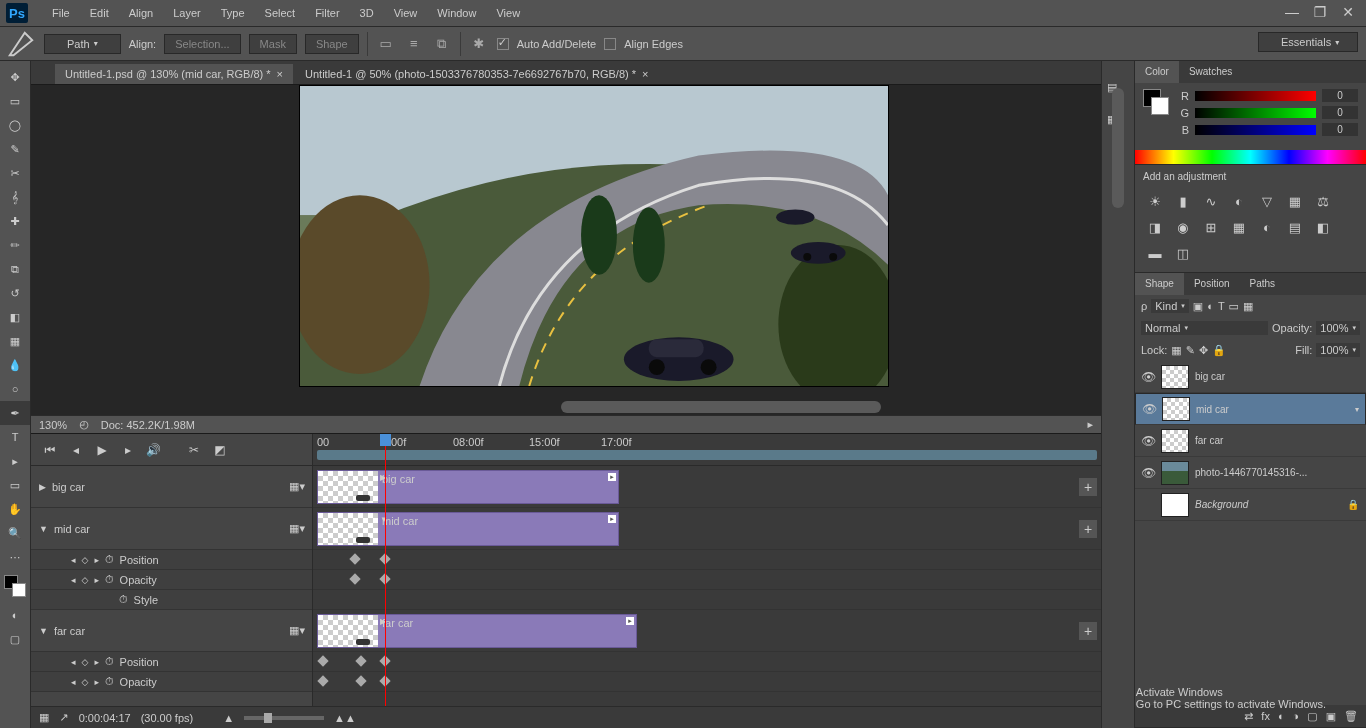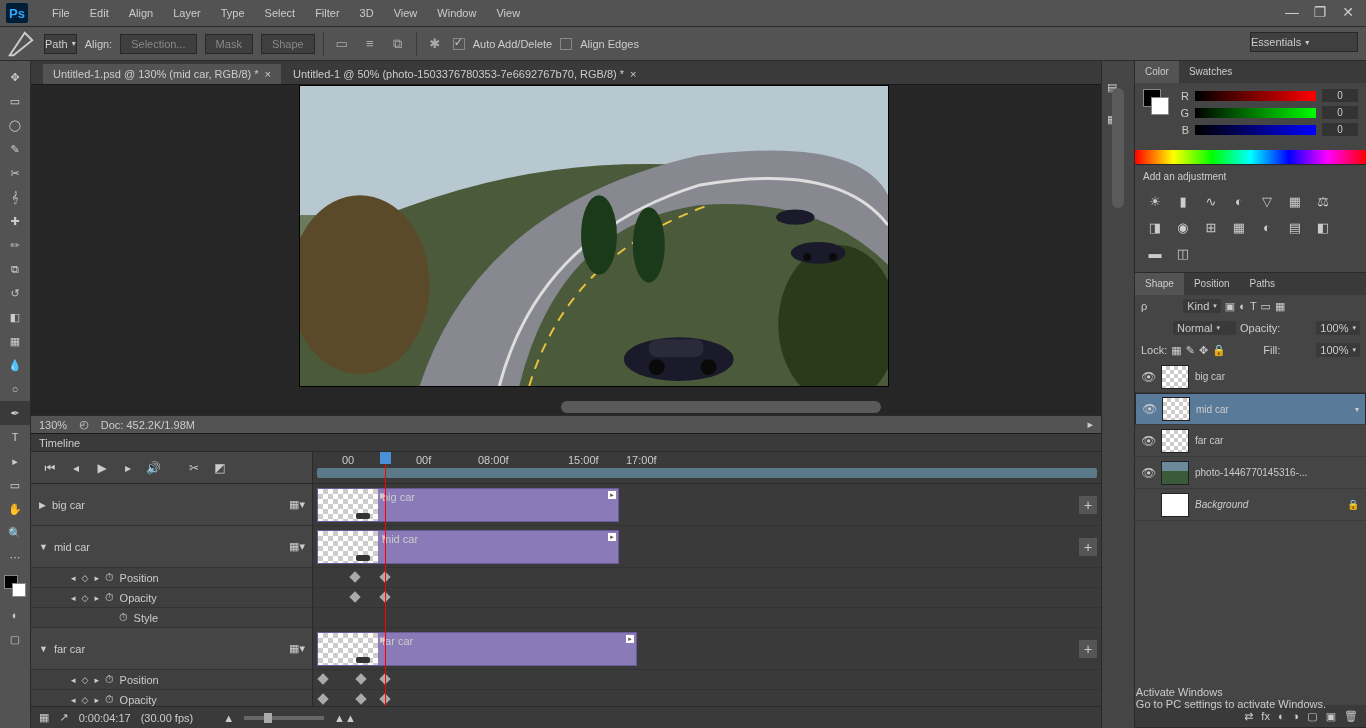--- a/index.html
+++ b/index.html
@@ -8,42 +8,42 @@
 
 .menubar { height:27px; background:#535353; display:flex; align-items:center; padding:0 6px; border-bottom:1px solid #2a2a2a; }
 .ps-logo { width:22px; height:20px; background:#001e36; color:#31a8ff; font-weight:bold; font-size:13px; display:flex; align-items:center; justify-content:center; border-radius:2px; margin-right:14px; }
 .menubar .mi { padding:0 10px; line-height:27px; cursor:default; }
 .winbtns { position:absolute; right:4px; top:2px; display:flex; gap:0; }
 .winbtns div { width:28px; height:20px; display:flex; align-items:center; justify-content:center; font-size:14px; }
 
 
 .optbar { height:34px; background:#535353; display:flex; align-items:center; padding:0 6px; gap:8px; border-bottom:1px solid #2a2a2a; }
 .tool-ind { width:30px; height:24px; display:flex; align-items:center; justify-content:center; }
-.sel { background:#3f3f3f; border:1px solid #282828; padding:2px 0; height:20px; display:flex; align-items:center; gap:4px; }
+.sel { background:#3f3f3f; border:1px solid #282828; padding:2px 22px; height:20px; display:flex; align-items:center; gap:4px; }
 .sel::after { content:"▾"; font-size:8px; }
 .obtn { background:#3f3f3f; border:1px solid #282828; padding:2px 10px; height:20px; display:flex; align-items:center; color:#888; }
 .chk { width:12px; height:12px; border:1px solid #888; display:inline-block; position:relative; }
 .chk.on::after { content:"✓"; position:absolute; top:-3px; left:0; font-size:11px; }
 .vsep { width:1px; height:24px; background:#3a3a3a; }
 .icn { width:20px; height:20px; display:flex; align-items:center; justify-content:center; font-size:13px; color:#aaa; }
 .workspace-sel { position:absolute; right:8px; top:32px; }
 
 
 .main { display:flex; height:calc(100% - 61px); }
 .toolbox { width:31px; background:#535353; border-right:1px solid #2a2a2a; display:flex; flex-direction:column; padding-top:4px; }
 .toolbox .t { height:24px; display:flex; align-items:center; justify-content:center; position:relative; }
 .toolbox .t.active { background:#3a3a3a; }
 .fgbg { position:relative; height:30px; margin-top:4px; }
 .fgbg .fg { position:absolute; left:4px; top:2px; width:14px; height:14px; background:#000; border:1px solid #888; }
 .fgbg .bg { position:absolute; left:12px; top:10px; width:14px; height:14px; background:#fff; border:1px solid #888; }
 
 .center { flex:1; display:flex; flex-direction:column; background:#2a2a2a; }
 
 
-.doctabs { height:24px; background:#3a3a3a; display:flex; align-items:flex-end; padding-left:12px; border-bottom:1px solid #1a1a1a; }
+.doctabs { height:24px; background:#3a3a3a; display:flex; align-items:flex-end; padding-left:24px; border-bottom:1px solid #1a1a1a; }
 .doctab { padding:4px 10px; background:#535353; margin-right:2px; display:flex; align-items:center; gap:6px; font-size:10px; }
 .doctab.inactive { background:#3a3a3a; color:#999; }
 .doctab .x { font-size:11px; }
 
 
 .canvas-wrap { flex:1; background:#262626; position:relative; overflow:hidden; }
 .canvas { position:absolute; left:268px; top:0; width:590px; height:302px; background:#888; border:1px solid #000; }
 .canvas svg { width:100%; height:100%; }
 .hscroll { position:absolute; bottom:2px; left:530px; width:320px; height:12px; background:#5a5a5a; border-radius:6px; }
 .vscroll { position:absolute; right:242px; top:88px; width:12px; height:120px; background:#5a5a5a; border-radius:6px; }
@@ -52,21 +52,21 @@
 .statusbar { height:18px; background:#535353; display:flex; align-items:center; padding:0 8px; gap:12px; font-size:10px; border-top:1px solid #2a2a2a; }
 
 
 .timeline { height:295px; background:#454545; border-top:1px solid #1a1a1a; display:flex; flex-direction:column; }
 .tl-head { height:18px; background:#3a3a3a; display:flex; align-items:center; padding:0 8px; font-size:10px; border-bottom:1px solid #2a2a2a; }
 .tl-ctrl { height:32px; display:flex; align-items:center; padding:0 8px; gap:4px; border-bottom:1px solid #2a2a2a; }
 .tl-ctrl .cb { width:22px; height:22px; display:flex; align-items:center; justify-content:center; font-size:12px; }
 .tl-left { width:282px; background:#454545; border-right:1px solid #2a2a2a; overflow-y:auto; }
 .tl-right { flex:1; background:#3a3a3a; position:relative; overflow:hidden; }
 .tl-ruler { height:32px; background:#3a3a3a; border-bottom:1px solid #2a2a2a; position:relative; font-size:9px; padding-left:4px; }
-.tl-ruler span { position:absolute; top:2px;margin-left:25px; }
+.tl-ruler span { position:absolute; top:2px; }
 .playhead { position:absolute; top:0; bottom:0; width:1px; background:#f00; left:72px; z-index:5; }
 .playhead::before { content:""; position:absolute; top:0; left:-5px; width:11px; height:12px; background:#4a90d9; }
 .workarea-bar { position:absolute; top:16px; left:4px; right:4px; height:10px; background:#5a7a8a; border-radius:2px;}
 .track-left { width:282px; background:#454545; display:flex; align-items:center; padding:0 8px; gap:6px; }
 .track-left .disc { font-size:9px; }
 .clip { position:absolute; top:4px; height:34px; background:#8a7ab8; border:1px solid #6a5a98; display:flex; align-items:flex-start; font-size:10px; }
 .clip .thumb { width:60px; height:100%; background:repeating-conic-gradient(#ccc 0 25%,#fff 0 50%) 0 0/10px 10px; position:relative;}
 .clip .thumb::after{content:"";position:absolute;bottom:2px;left:38px;width:14px;height:6px;background:#333;border-radius:2px;}
 .clip .cname { padding:2px 4px; }
 .clip .tri { position:absolute; left:62px; top:2px; font-size:8px; }
@@ -109,21 +109,21 @@
 .layer-row { height:32px; display:flex; align-items:center; padding:0 6px; gap:6px; border-bottom:1px solid #3a3a3a; }
 .layer-row.sel { background:#5a7a9a; }
 .layer-row .eye { width:14px; font-size:12px; }
 .layer-row .th { width:28px; height:24px; background:repeating-conic-gradient(#ccc 0 25%,#fff 0 50%) 0 0/8px 8px; border:1px solid #222; position:relative;}
 .layer-row .th.img::after{content:"";position:absolute;inset:0;background:linear-gradient(#6a8a9a 40%,#3a5a3a 40%);}
 .layer-row .th.bg{background:#fff;}
 .layer-row .nm { flex:1; font-size:10px; }
 .layer-row .lk { font-size:10px; }
 
 .lopts { display:flex; align-items:center; gap:4px; padding:4px 6px; font-size:10px; flex-wrap:wrap; }
-.lopts .s { background:#3a3a3a; padding:1px 4px; display:flex; align-items:center; gap:2px;margin-left:32px; }
+.lopts .s { background:#3a3a3a; padding:1px 4px; display:flex; align-items:center; gap:2px; }
 .lopts .s::after{content:"▾";font-size:7px;margin-left:2px;}
 
 .pfoot { height:22px; background:#3a3a3a; display:flex; align-items:center; justify-content:flex-end; gap:8px; padding:0 8px; font-size:11px; }
 
 .watermark { position:absolute; right:40px; bottom:18px; color:#888; font-size:16px; pointer-events:none; }
 .watermark .sub { font-size:11px; }
 </style>
 </head>
 <body>
 
@@ -161,21 +161,21 @@
   <div class="vsep"></div>
   <div class="icn">▭</div>
   <div class="icn">≡</div>
   <div class="icn">⧉</div>
   <div class="vsep"></div>
   <div class="icn">✱</div>
   <span class="chk on"></span>
   <span>Auto Add/Delete</span>
   <span class="chk"></span>
   <span>Align Edges</span>
-  <div class="sel workspace-sel" style="width:108px">Essentials</div>
+  <div class="sel workspace-sel" style="width:100px">Essentials</div>
 </div>
 
 <div class="main">
 
   <div class="toolbox">
     <div class="t">✥</div>
     <div class="t">▭</div>
     <div class="t">◯</div>
     <div class="t">✎</div>
     <div class="t">✂</div>
@@ -248,23 +248,20 @@
       <div class="hscroll"></div>
     </div>
     <div class="statusbar">
       <span>130%</span>
       <span>◴</span>
       <span>Doc: 452.2K/1.98M</span>
       <span style="margin-left:auto">▸</span>
     </div>
 
     <div class="timeline">
-      <div class="tl-head">
-          <span>Timeline</span>
-        </div>
       <div style="display:flex;flex:1;overflow:hidden">
         <div class="tl-left">
           <div class="tl-ctrl">
             <div class="cb">⏮</div>
             <div class="cb">◂</div>
             <div class="cb">▶</div>
             <div class="cb">▸</div>
             <div class="cb">🔊</div>
             <div style="width:10px"></div>
             <div class="cb">✂</div>
@@ -317,21 +314,21 @@
               <span class="kf">▸</span>
               <span>⏱</span>
               <span>Opacity</span>
             </div>
         </div>
         <div class="tl-right">
           <div class="tl-ruler">
             <span style="left:4px">00</span>
             <span style="left:78px">00f</span>
             <span style="left:140px">08:00f</span>
-            <span style="left:230px">15:00f</span>
+            <span style="left:216px">15:00f</span>
             <span style="left:288px">17:00f</span>
             <div class="workarea-bar"></div>
           </div>
           <div class="playhead"></div>
           <div style="height:42px;position:relative;border-bottom:1px solid #333">
             <div class="clip" style="left:4px;width:302px">
                 <div class="thumb"></div>
                 <span class="tri">▶</span>
                 <span class="cname">big car</span>
                 <div class="end">▸</div>

